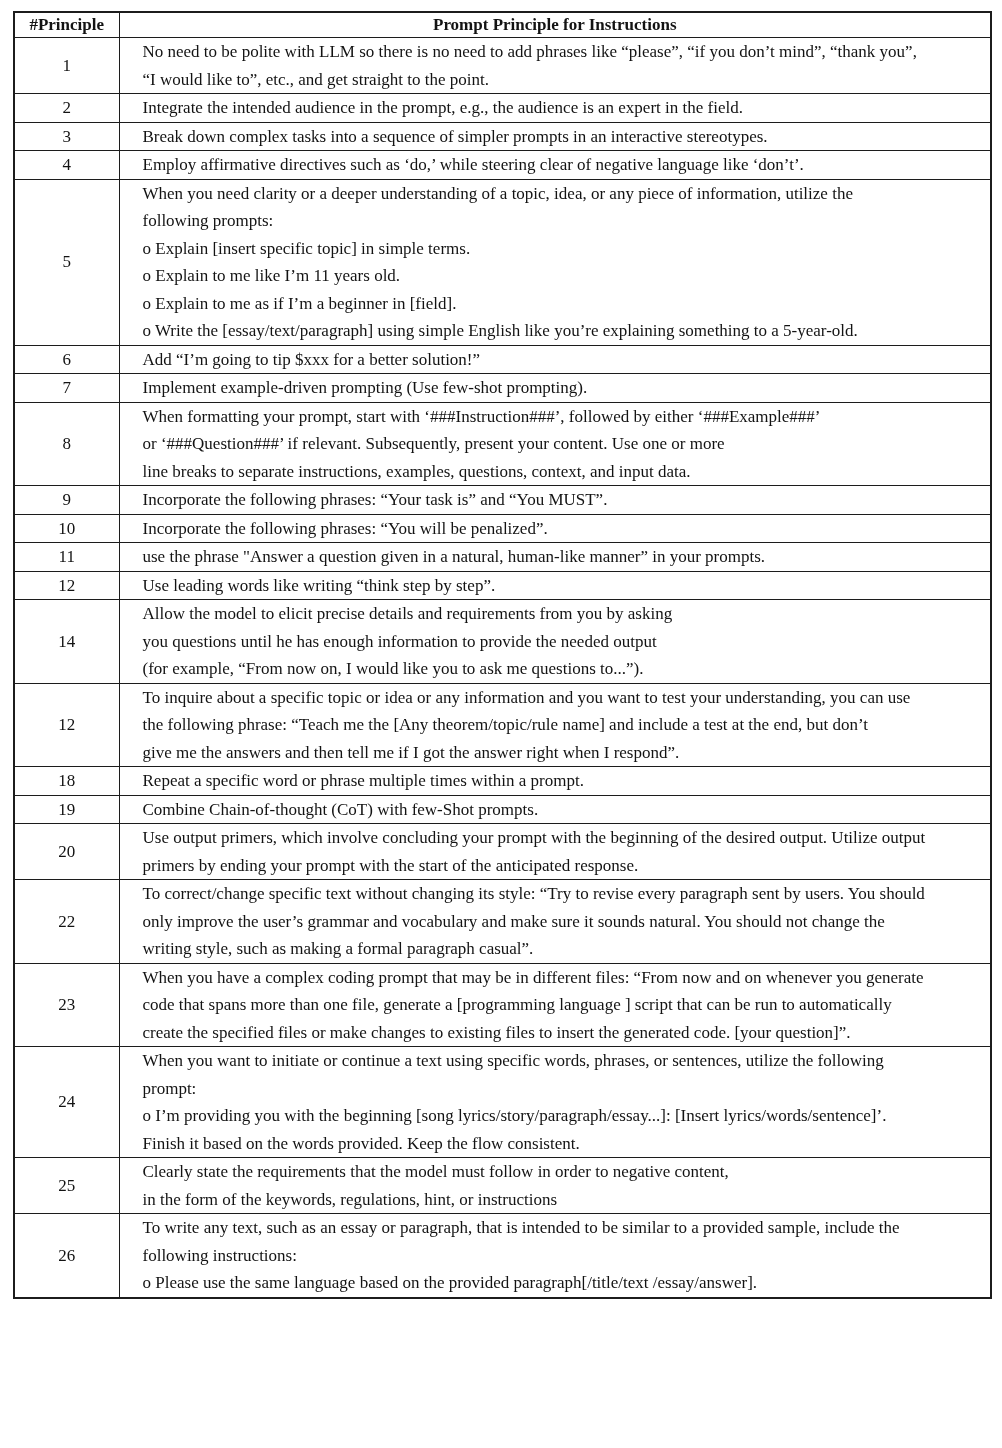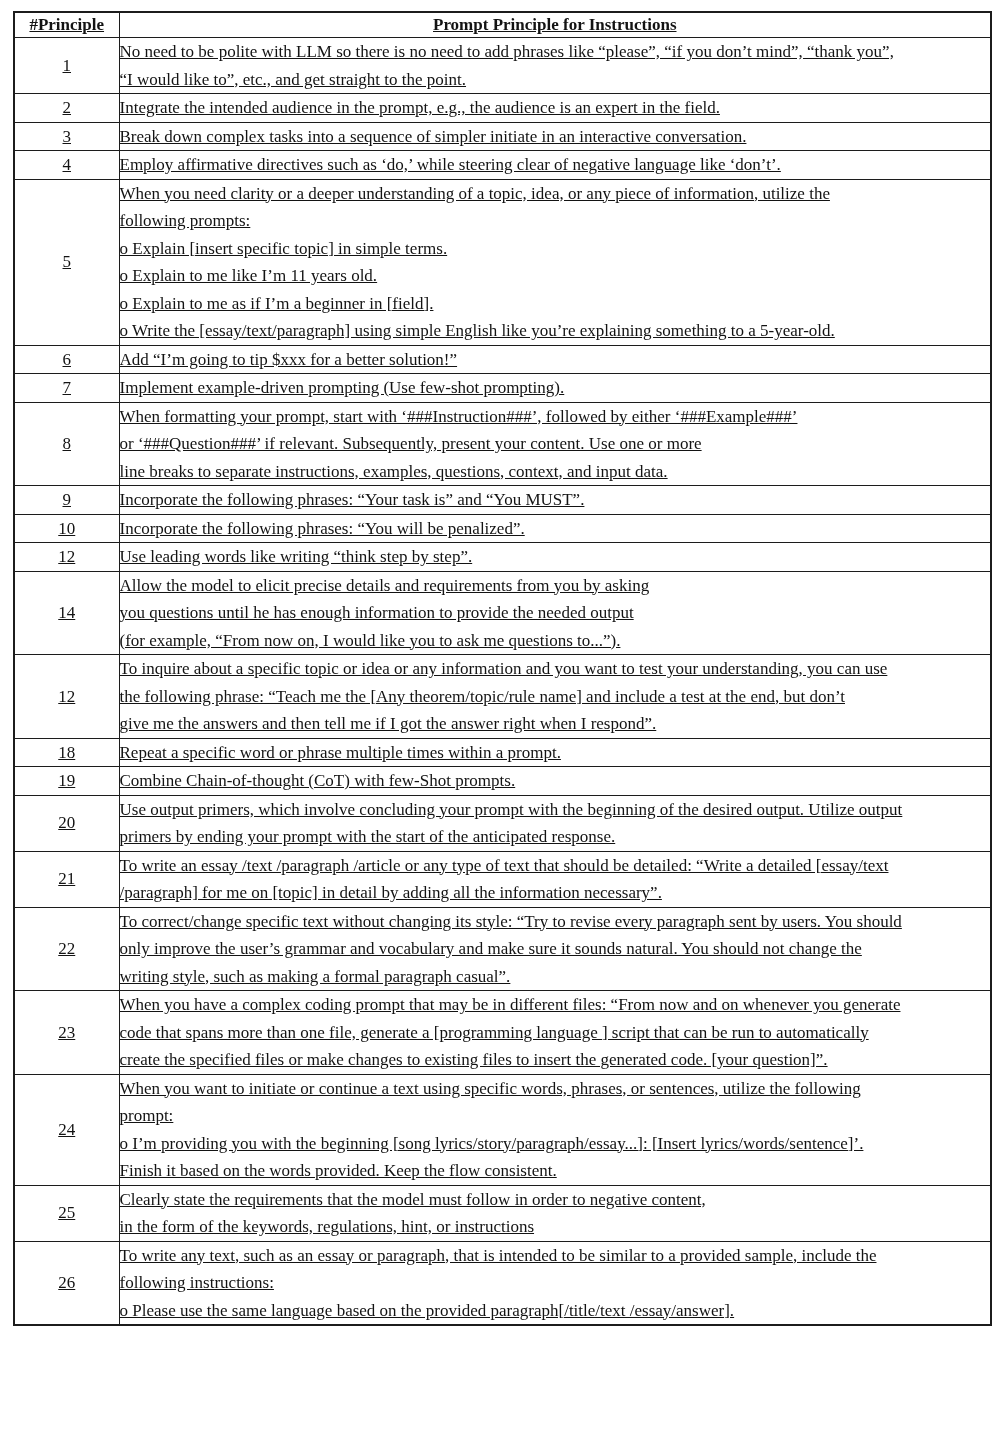--- a/index.html
+++ b/index.html
@@ -15,21 +15,20 @@
     -webkit-font-smoothing: antialiased;
   }
   .page {
     padding: 11px 12px 0 13px;
   }
   table.principles {
     border-collapse: collapse;
     table-layout: fixed;
     width: 977px;
     border: 2px solid #1c1c1c;
-    text-decoration: underline;
   }
   col.c-num  { width: 105px; }
   col.c-text { width: 872px; }
   th, td {
     border: 1.5px solid #1c1c1c;
     padding: 0;
     font-size: 17px;
   }
   th {
     font-weight: bold;
@@ -38,21 +37,21 @@
     line-height: 24px;
     vertical-align: middle;
   }
   td.num {
     text-align: center;
     vertical-align: middle;
     line-height: 27.5px;
   }
   td.desc {
     vertical-align: middle;
-    padding: 0 0;
+    padding: 0 23px;
     overflow: hidden;
   }
   td.desc .line {
     line-height: 27.5px;
     white-space: nowrap;
   }
 </style>
 </head>
 <body>
 
@@ -78,21 +77,21 @@
         </tr>
         <tr>
           <td class="num">2</td>
           <td class="desc">
             <div class="line">Integrate the intended audience in the prompt, e.g., the audience is an expert in the field.</div>
           </td>
         </tr>
         <tr>
           <td class="num">3</td>
           <td class="desc">
-            <div class="line">Break down complex tasks into a sequence of simpler initiate in an interactive conversation.</div>
+            <div class="line">Break down complex tasks into a sequence of simpler prompts in an interactive stereotypes.</div>
           </td>
         </tr>
         <tr>
           <td class="num">4</td>
           <td class="desc">
             <div class="line">Employ affirmative directives such as ‘do,’ while steering clear of negative language like ‘don’t’.</div>
           </td>
         </tr>
         <tr>
           <td class="num">5</td>
@@ -131,20 +130,26 @@
             <div class="line">Incorporate the following phrases: “Your task is” and “You MUST”.</div>
           </td>
         </tr>
         <tr>
           <td class="num">10</td>
           <td class="desc">
             <div class="line">Incorporate the following phrases: “You will be penalized”.</div>
           </td>
         </tr>
         <tr>
+          <td class="num">11</td>
+          <td class="desc">
+            <div class="line">use the phrase "Answer a question given in a natural, human-like manner” in your prompts.</div>
+          </td>
+        </tr>
+        <tr>
           <td class="num">12</td>
           <td class="desc">
             <div class="line">Use leading words like writing “think step by step”.</div>
           </td>
         </tr>
         <tr>
           <td class="num">14</td>
           <td class="desc">
             <div class="line">Allow the model to elicit precise details and requirements from you by asking</div>
             <div class="line">you questions until he has enough information to provide the needed output</div>
@@ -169,27 +174,20 @@
           <td class="num">19</td>
           <td class="desc">
             <div class="line">Combine Chain-of-thought (CoT) with few-Shot prompts.</div>
           </td>
         </tr>
         <tr>
           <td class="num">20</td>
           <td class="desc">
             <div class="line">Use output primers, which involve concluding your prompt with the beginning of the desired output. Utilize output</div>
             <div class="line">primers by ending your prompt with the start of the anticipated response.</div>
-          </td>
-        </tr>
-        <tr>
-          <td class="num">21</td>
-          <td class="desc">
-            <div class="line">To write an essay /text /paragraph /article or any type of text that should be detailed: “Write a detailed [essay/text</div>
-            <div class="line">/paragraph] for me on [topic] in detail by adding all the information necessary”.</div>
           </td>
         </tr>
         <tr>
           <td class="num">22</td>
           <td class="desc">
             <div class="line">To correct/change specific text without changing its style: “Try to revise every paragraph sent by users. You should</div>
             <div class="line">only improve the user’s grammar and vocabulary and make sure it sounds natural. You should not change the</div>
             <div class="line">writing style, such as making a formal paragraph casual”.</div>
           </td>
         </tr>

